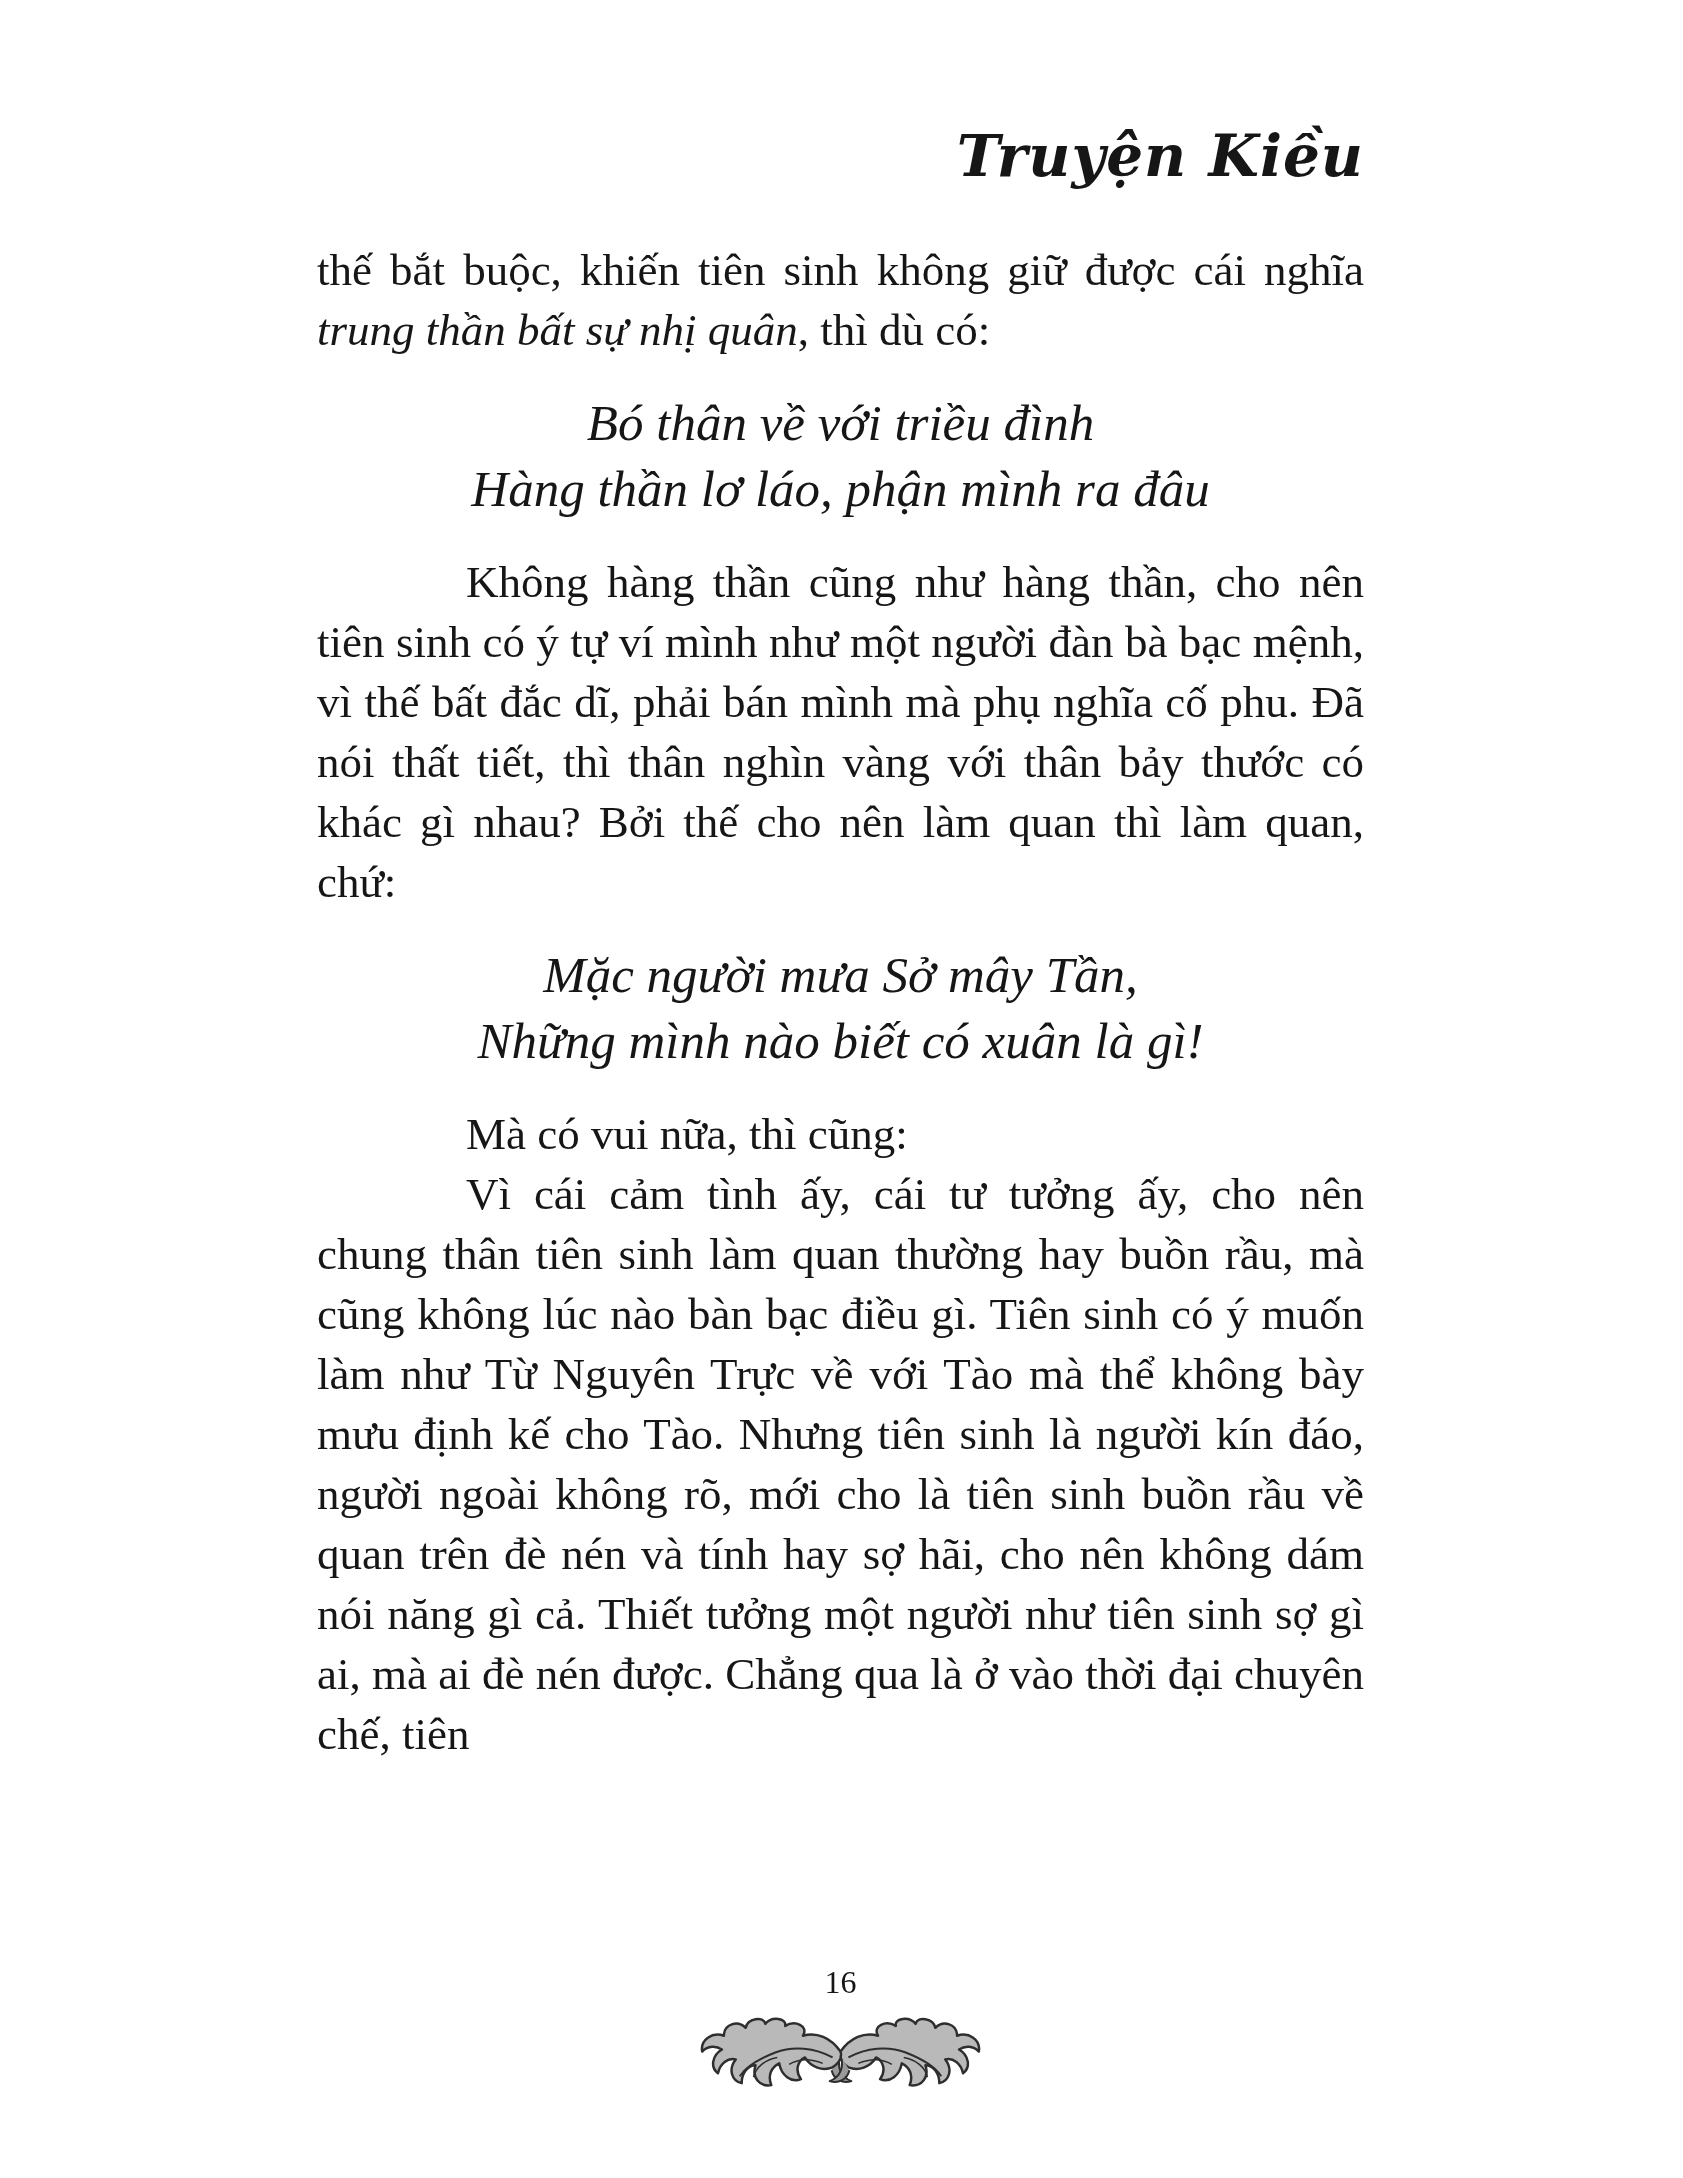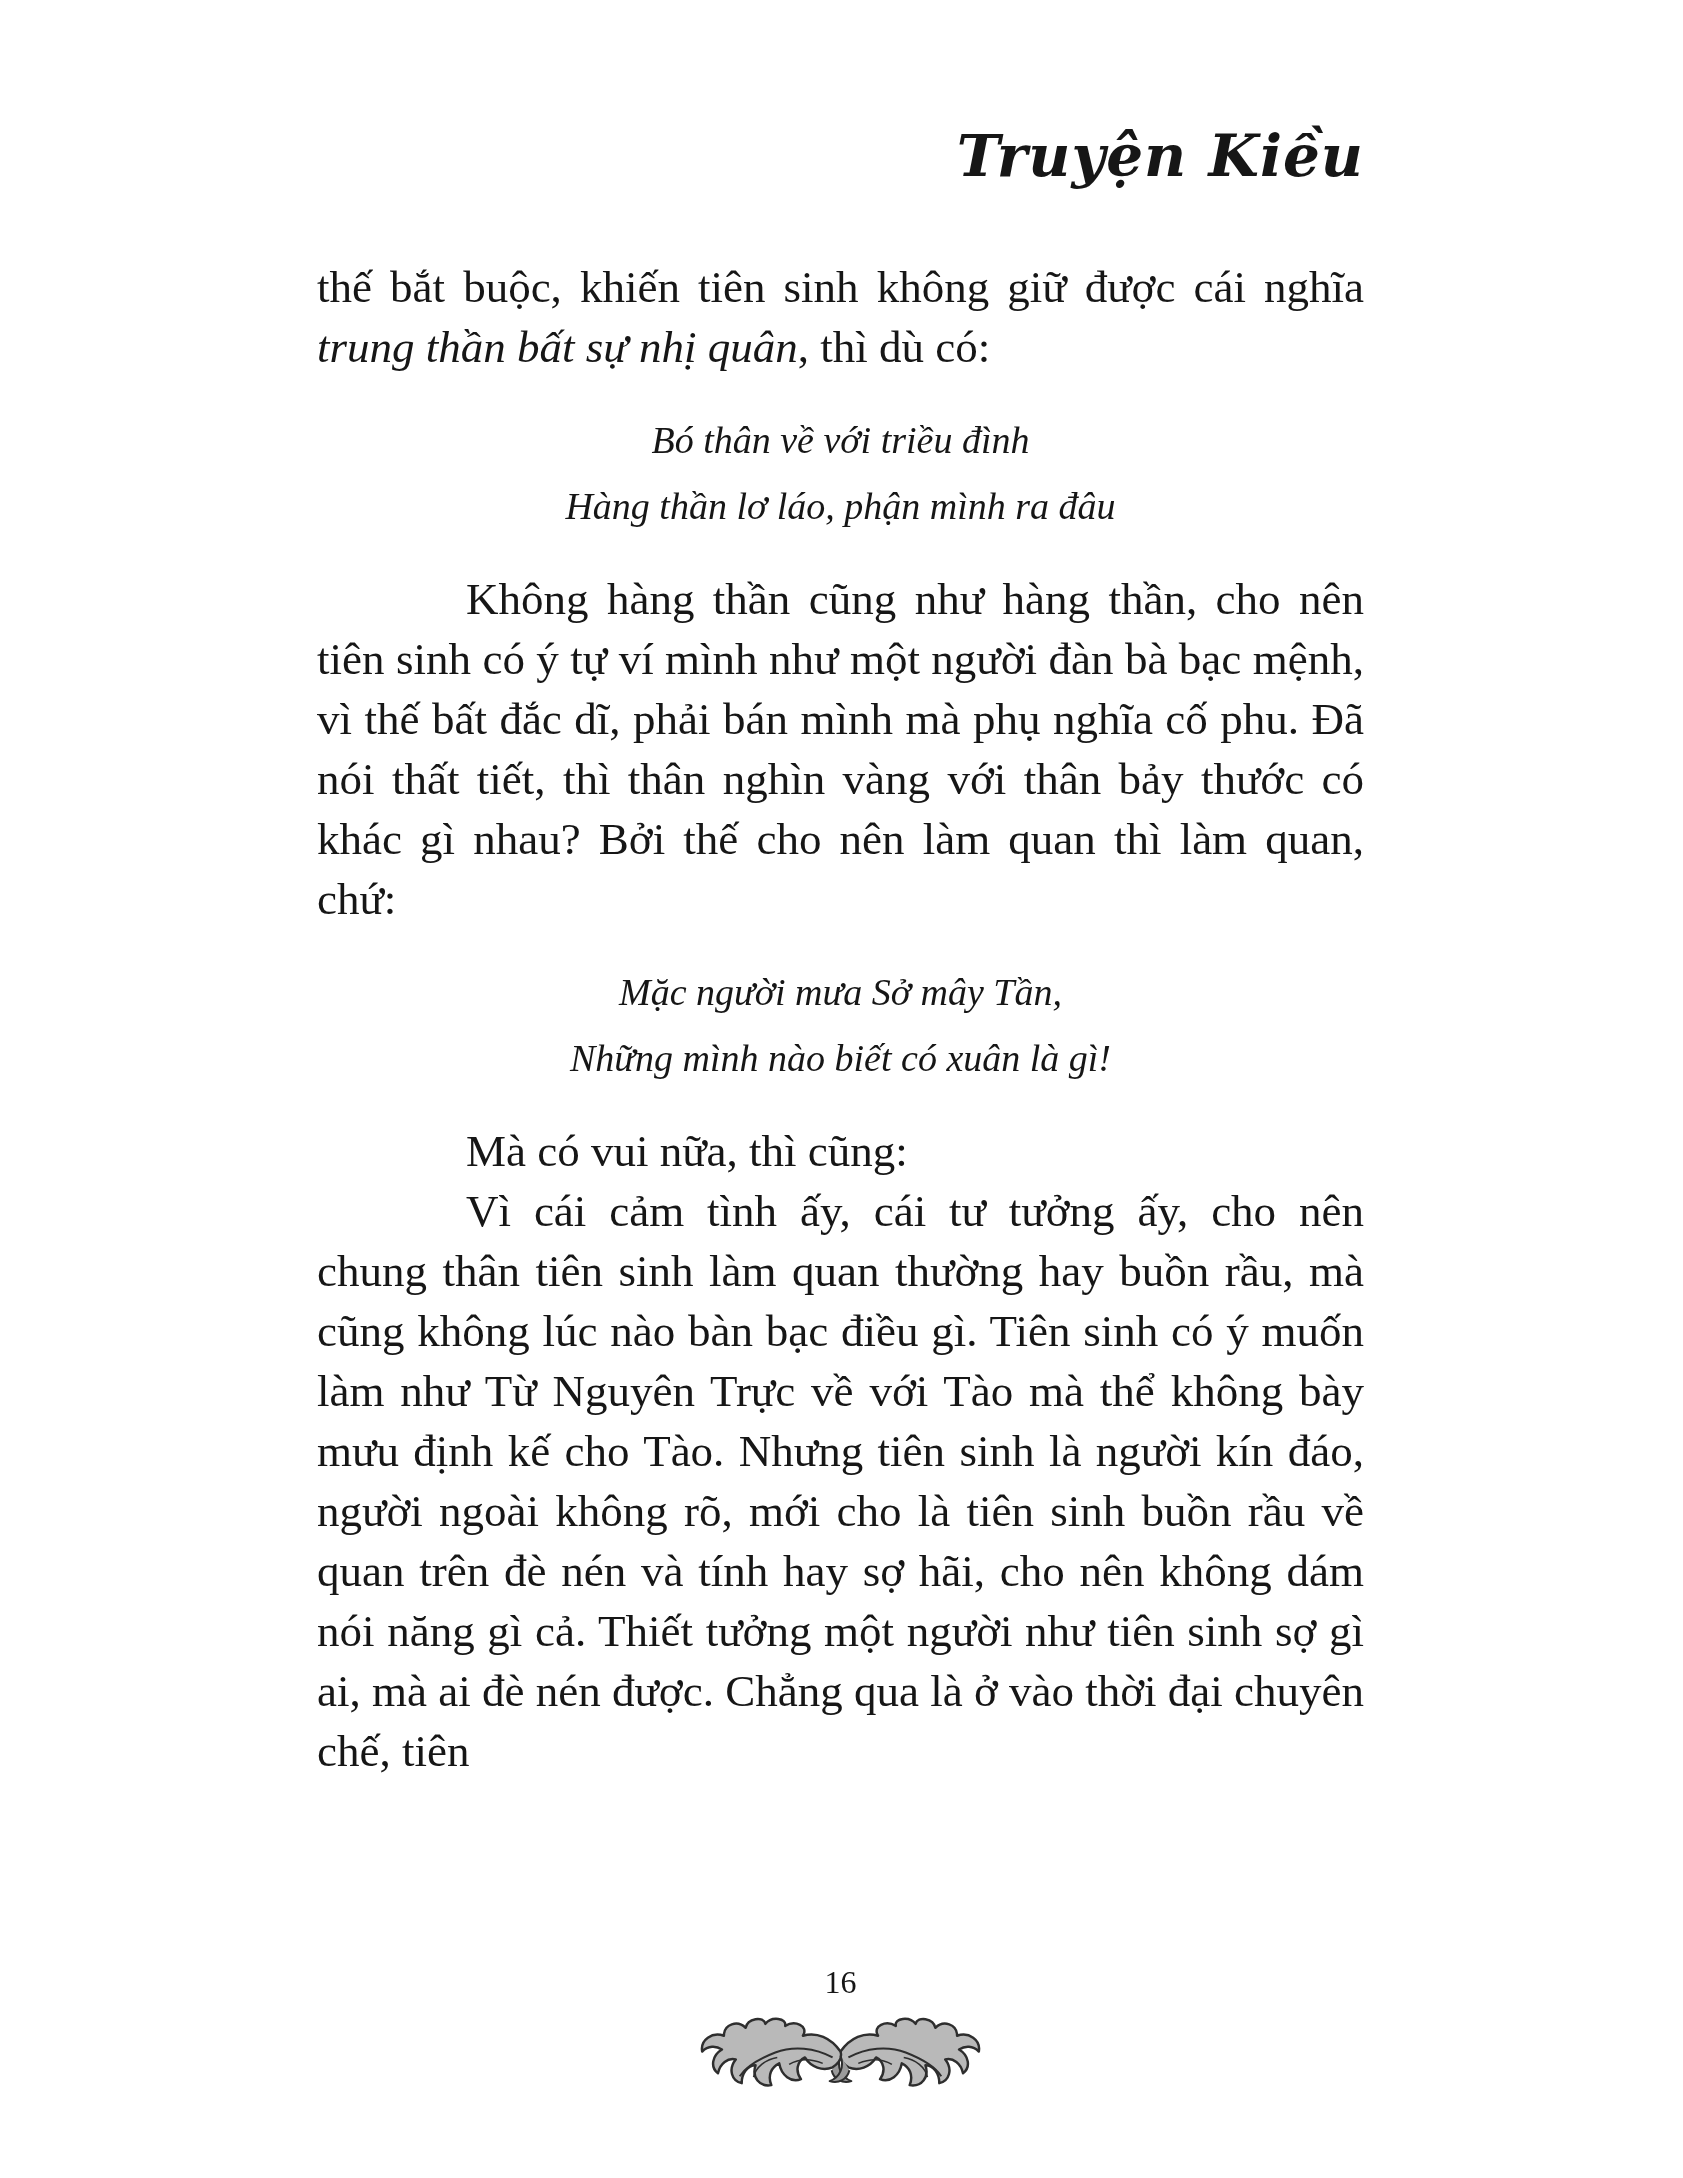--- a/index.html
+++ b/index.html
@@ -32,28 +32,28 @@
     line-height: 1.0;
     letter-spacing: 1px;
   }
   p.body-par {
     margin: 0;
     font-size: 45px;
     line-height: 60px;
     text-align: justify;
     text-rendering: optimizeLegibility;
   }
-  p.first { margin-top: 72px; }
+  p.first { margin-top: 55px; }
   .indent { text-indent: 149px; }
   .mt { margin-top: 30px; }
   .quote {
     margin: 30px 0;
     text-align: center;
     font-style: italic;
-    font-size: 38px;
+    font-size: 51px;
     line-height: 66px;
   }
   .quote .qline { display: block; }
   .italic { font-style: italic; }
   .footer {
     position: absolute;
     left: 317px;
     top: 1958px;
     width: 1047px;
     text-align: center;

